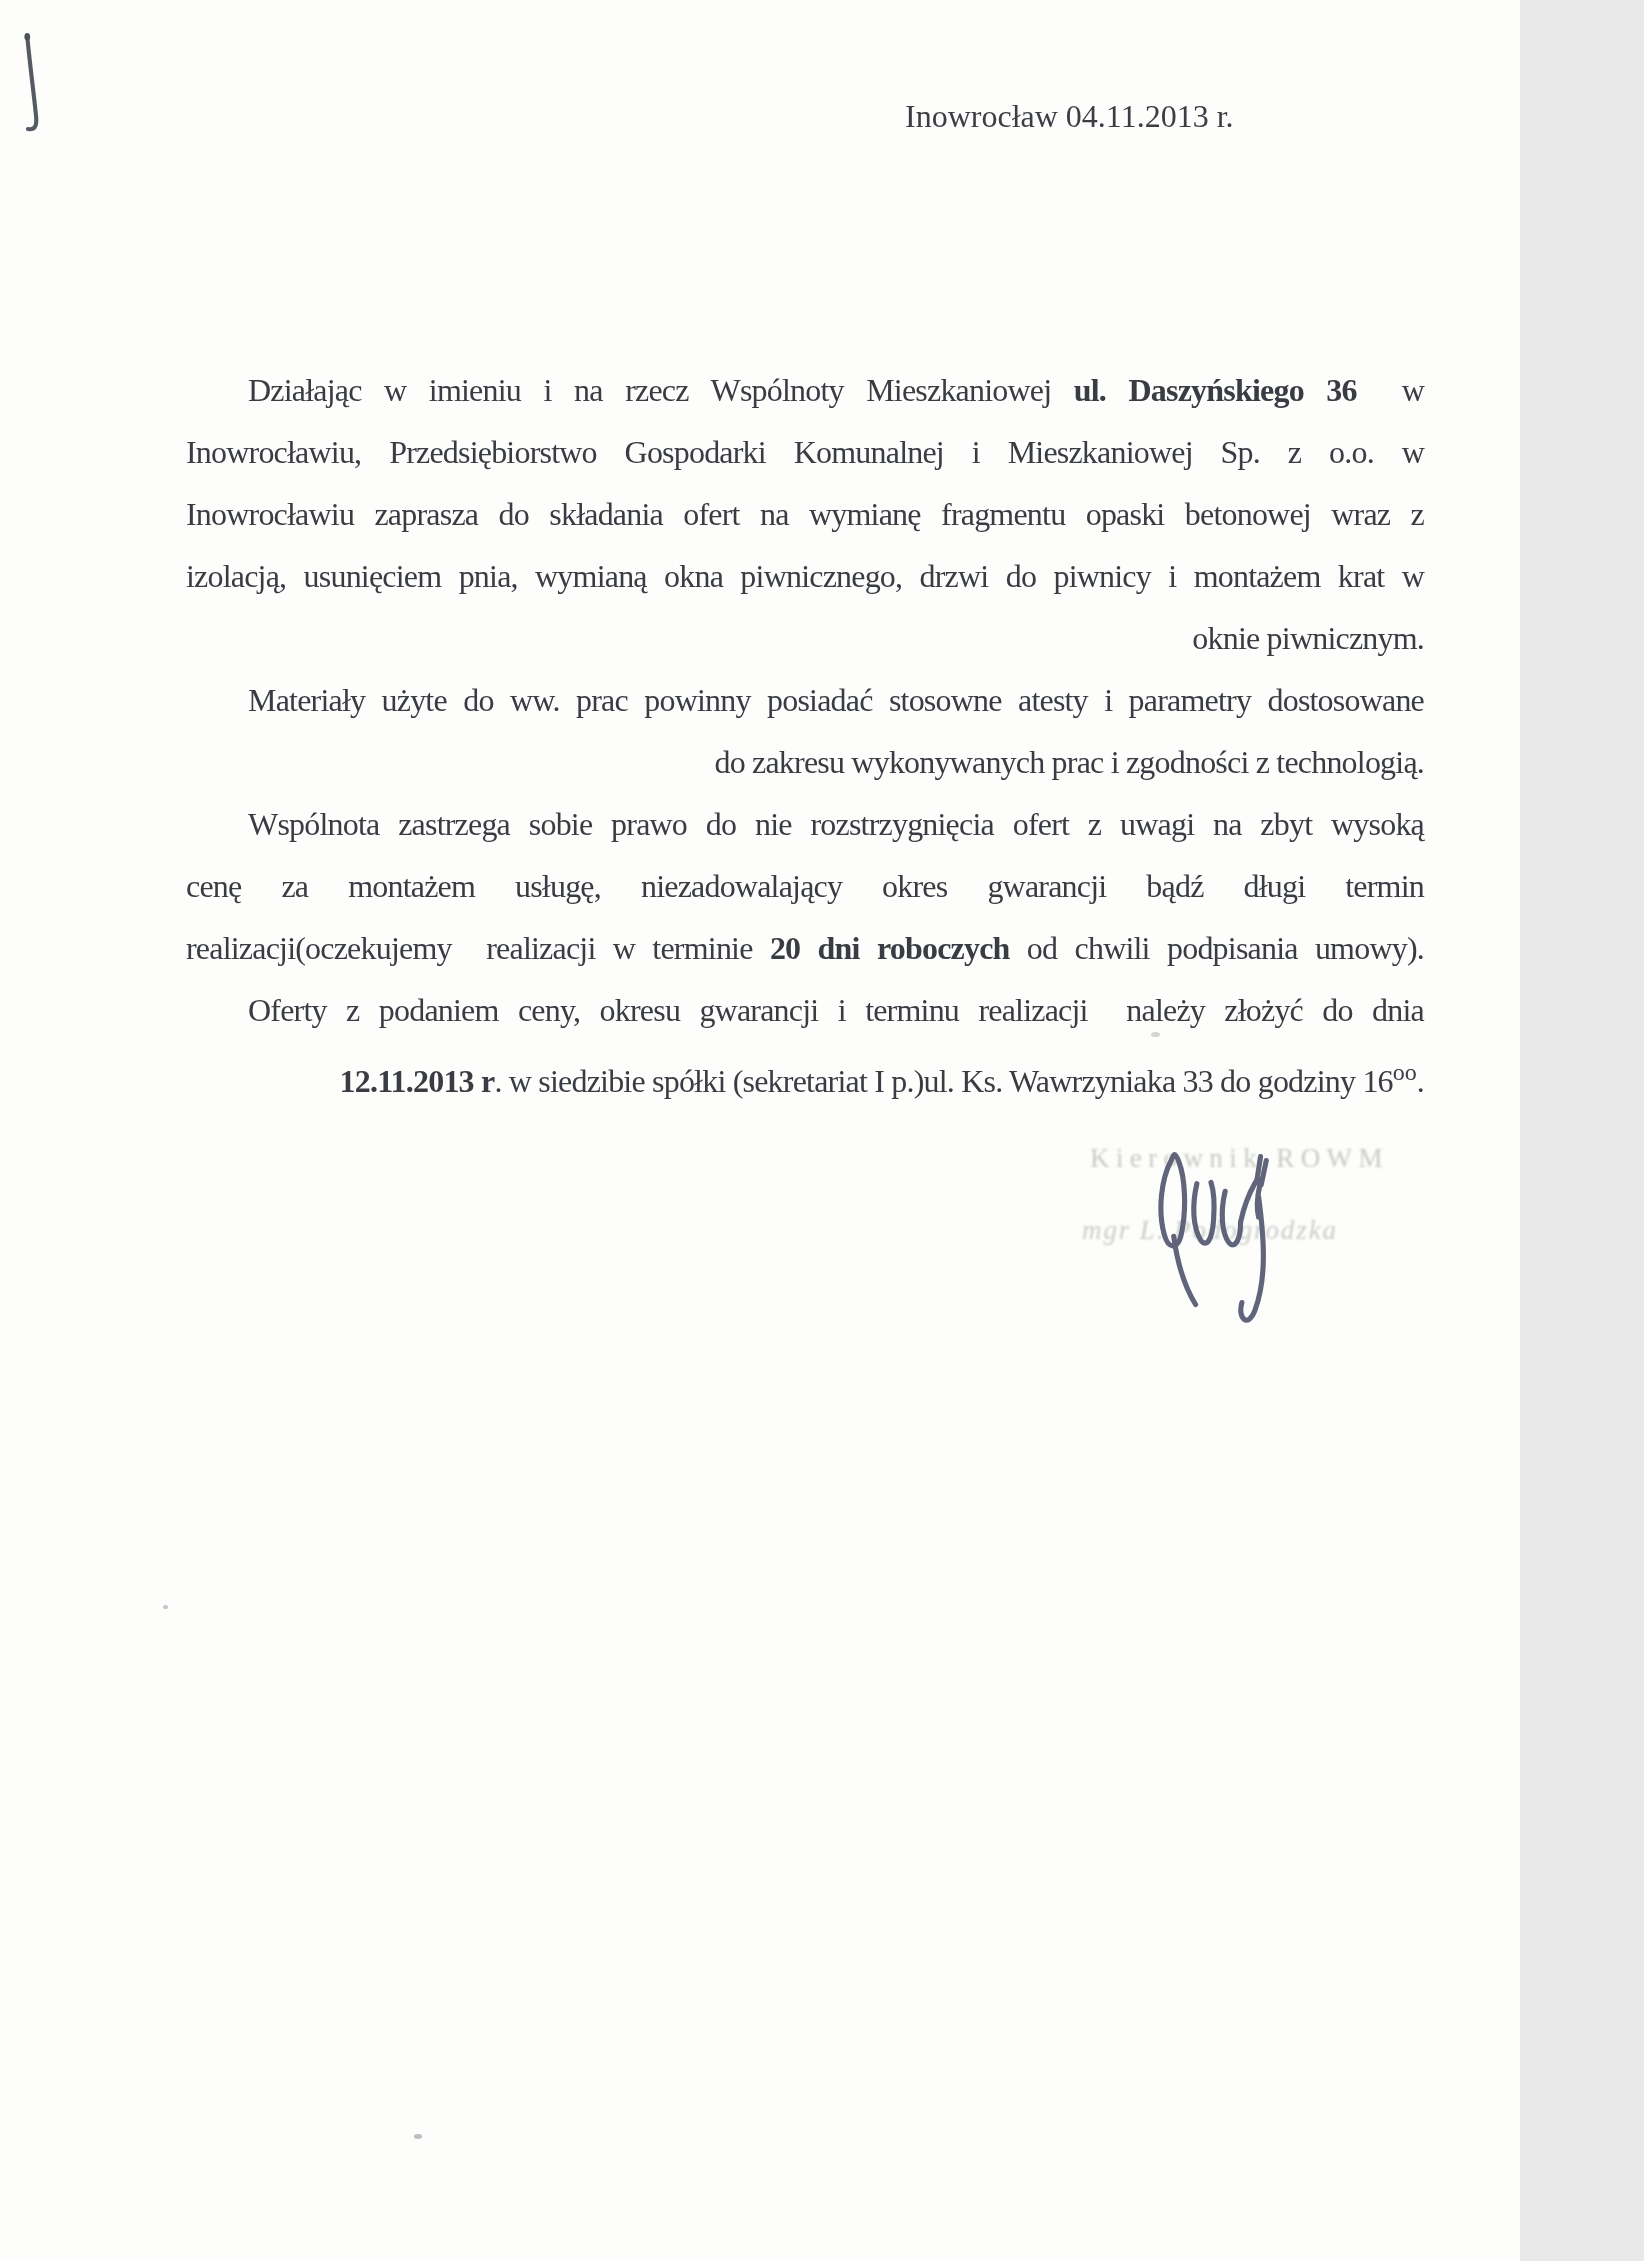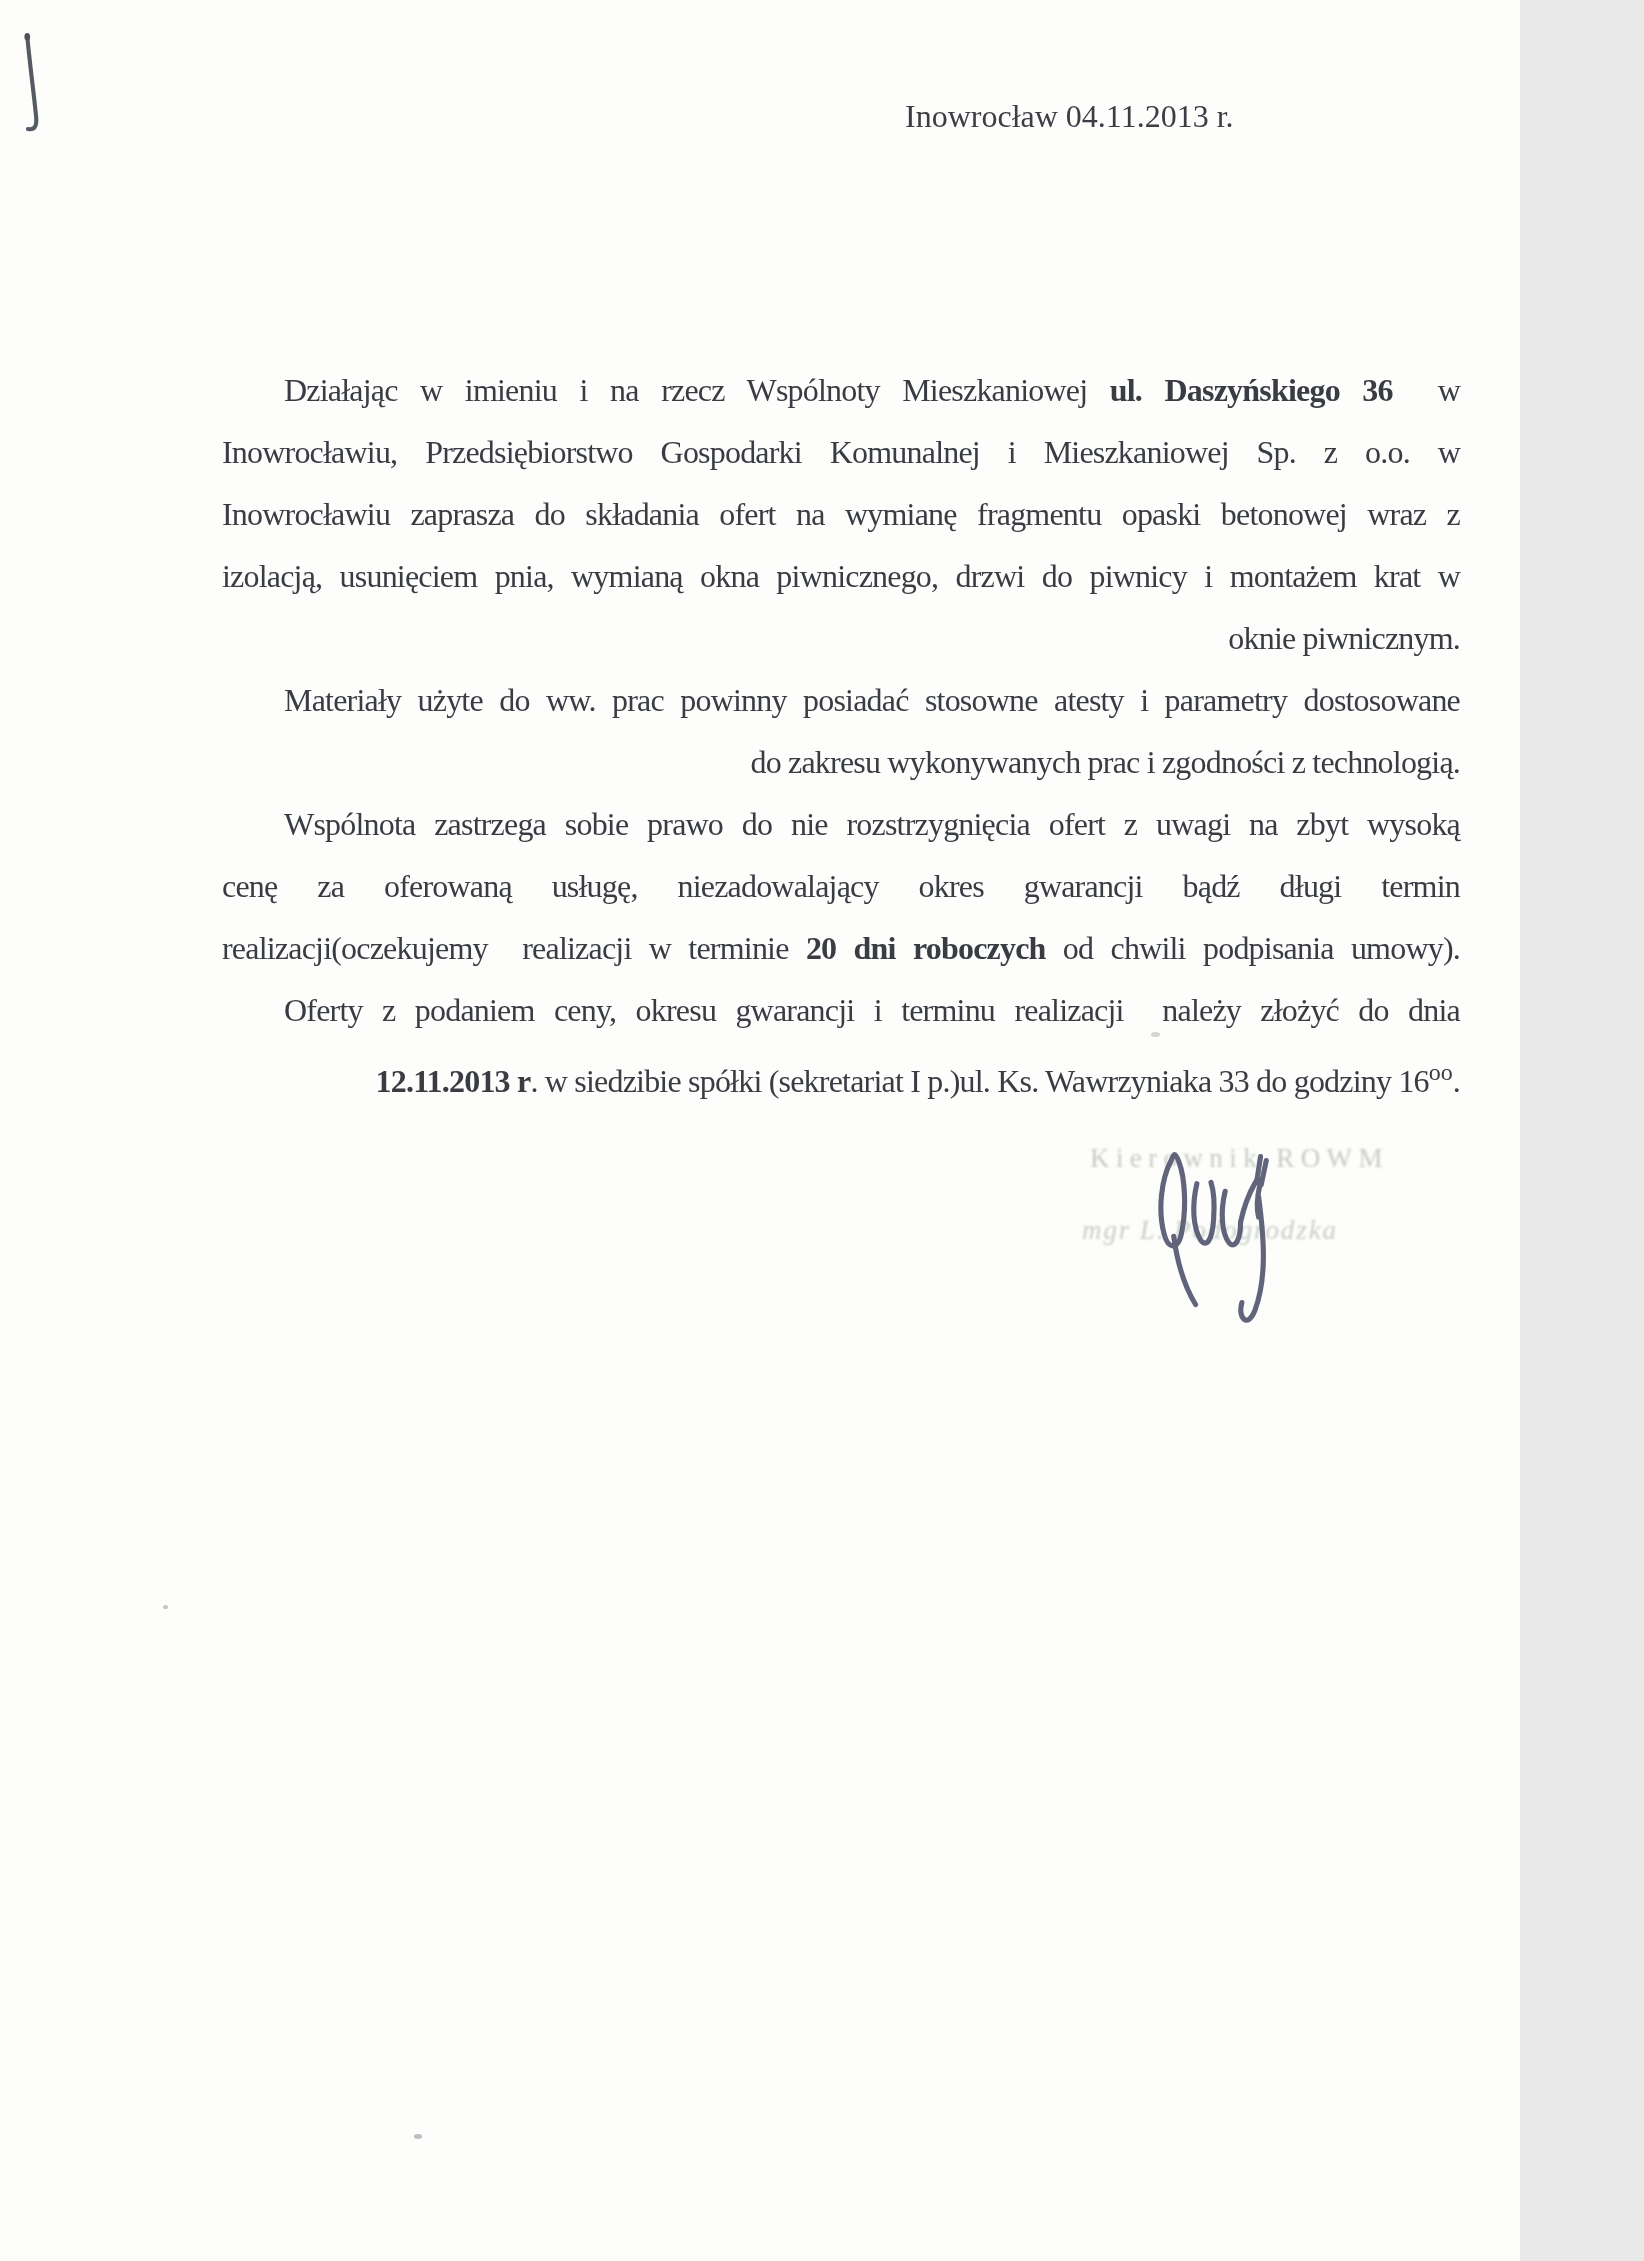--- a/index.html
+++ b/index.html
@@ -25,21 +25,20 @@
     position:absolute;left:905px;top:97px;
     font-size:32px;line-height:39px;white-space:pre;
     color:#3c3e46;
   }
   
   .doc-body{
     position:absolute;left:186px;top:359px;width:1238px;
     font-size:32px;line-height:62px;
     letter-spacing:-0.8px;
     color:var(--text);
-    margin-left:36px;
   }
   .line{
     height:62px;
     white-space:pre-wrap;
     text-align:right;
   }
   .line.justify{
     text-align:justify;
     text-align-last:justify;
     text-justify:inter-word;
@@ -94,21 +93,21 @@
 
   <div class="doc-body" id="doc-body">
       <div class="line justify indent"><span>Działając w imieniu i na rzecz Wspólnoty Mieszkaniowej </span><span class="b">ul. Daszyńskiego 36</span><span>  w</span></div>
       <div class="line justify"><span>Inowrocławiu, Przedsiębiorstwo Gospodarki Komunalnej i Mieszkaniowej Sp. z o.o. w</span></div>
       <div class="line justify"><span>Inowrocławiu zaprasza do składania ofert na wymianę fragmentu opaski betonowej wraz z</span></div>
       <div class="line justify"><span>izolacją, usunięciem pnia, wymianą okna piwnicznego, drzwi do piwnicy i montażem krat w</span></div>
       <div class="line"><span>oknie piwnicznym.</span></div>
       <div class="line justify indent"><span>Materiały użyte do ww. prac powinny posiadać stosowne atesty i parametry dostosowane</span></div>
       <div class="line"><span>do zakresu wykonywanych prac i zgodności z technologią.</span></div>
       <div class="line justify indent"><span>Wspólnota zastrzega sobie prawo do nie rozstrzygnięcia ofert z uwagi na zbyt wysoką</span></div>
-      <div class="line justify"><span>cenę za oferowaną usługę, niezadowalający okres gwarancji bądź długi termin</span></div>
+      <div class="line justify"><span>cenę za montażem usługę, niezadowalający okres gwarancji bądź długi termin</span></div>
       <div class="line justify"><span>realizacji(oczekujemy  realizacji w terminie </span><span class="b">20 dni roboczych</span><span> od chwili podpisania umowy).</span></div>
       <div class="line justify indent"><span>Oferty z podaniem ceny, okresu gwarancji i terminu realizacji  należy złożyć do dnia</span></div>
       <div class="line"><span class="b">12.11.2013 r</span><span>. w siedzibie spółki (sekretariat I p.)ul. Ks. Wawrzyniaka 33 do godziny 16</span><span class="sup">oo</span><span>.</span></div>
     </div>
 
   <div class="stamp stamp1">Kierownik ROWM</div>
   <div class="stamp stamp2">mgr L. Podogrodzka</div>
 
   <svg class="signature" width="180" height="193" viewBox="0 0 280 300">
     <path d="M78,24 C63,52 57,100 67,138 C73,161 88,165 94,138 C102,100 100,52 90,26 C84,10 82,13 78,24"></path>

